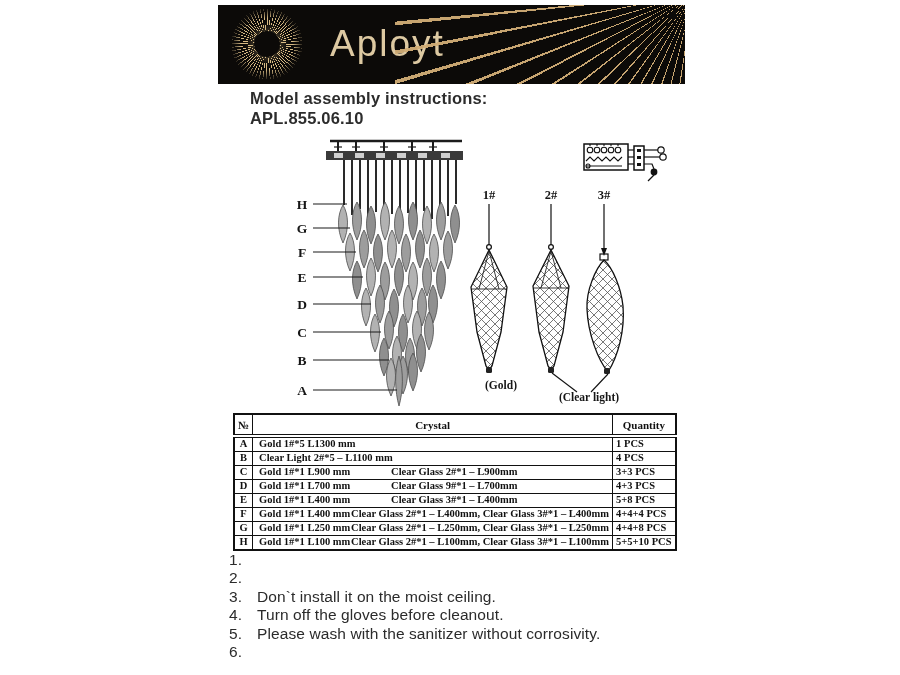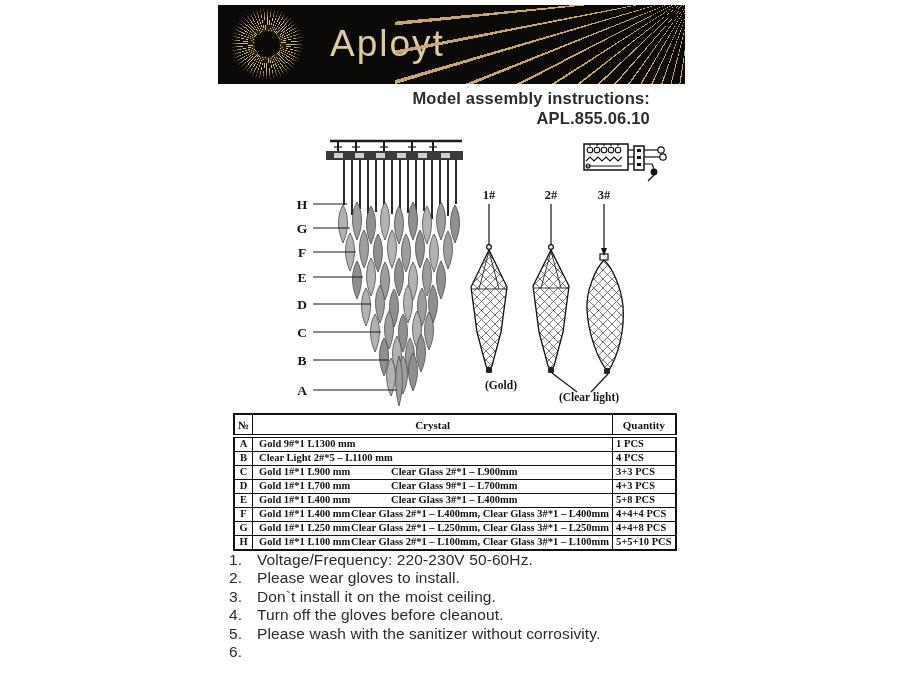--- a/index.html
+++ b/index.html
@@ -14,21 +14,21 @@
          background:radial-gradient(circle,rgba(12,10,8,0) 0 52%,#0c0a08 74%);}
   .burst::after{content:"";position:absolute;inset:22px;border-radius:50%;background:#0c0a08;
          box-shadow:0 0 9px 3px rgba(226,196,140,.28);}
   .brand{position:absolute;left:112px;top:18px;font-size:37px;font-weight:300;color:#ddc9a2;
          letter-spacing:2px;}
   .rays{position:absolute;right:0;top:0;width:290px;height:79px;
          background:repeating-conic-gradient(from 183deg at 103% -14%,
            rgba(209,173,118,.95) 0 0.7deg, rgba(0,0,0,0) 0.7deg 5.4deg);}
 
   
-  .title{position:absolute;left:250px;top:89px;width:400px;text-align:right;
+  .title{position:absolute;left:250px;top:89px;width:400px;text-align:left;
          font-size:16.5px;line-height:19.5px;font-weight:600;color:#2c2c2c;letter-spacing:.2px;}
 
   
   svg{position:absolute;}
   .chandelier{left:285px;top:133px;}
   .crystals{left:455px;top:183px;}
   .wiring{left:578px;top:138px;}
   .serif-label{font-family:"Liberation Serif",serif;font-weight:bold;fill:#161616;}
   .leaves use{stroke:#4d4d4d;stroke-width:.8;}
   .leaves use:nth-child(3n){fill:#8f8f8f;}
@@ -289,21 +289,21 @@
     <thead>
       <tr>
         <th class="no">№</th>
         <th>Crystal</th>
         <th class="qty">Quantity</th>
       </tr>
     </thead>
     <tbody>
       <tr>
         <td class="no">A</td>
-        <td class="crystal"><span class="cl">Gold 9#*1 L1300 mm</span><span class="cr"></span></td>
+        <td class="crystal"><span class="cl">Gold 1#*5 L1300 mm</span><span class="cr"></span></td>
         <td class="qty">1 PCS</td>
       </tr>
       <tr>
         <td class="no">B</td>
         <td class="crystal"><span class="cl">Clear Light 2#*5 – L1100 mm</span><span class="cr"></span></td>
         <td class="qty">4 PCS</td>
       </tr>
       <tr class="g2">
         <td class="no">C</td>
         <td class="crystal"><span class="cl">Gold 1#*1 L900 mm</span><span class="cr">Clear Glass 2#*1 – L900mm</span></td>
@@ -333,25 +333,23 @@
         <td class="no">H</td>
         <td class="crystal"><span class="cl">Gold 1#*1 L100 mm</span><span class="cr">Clear Glass 2#*1 – L100mm, Clear Glass 3#*1 – L100mm</span></td>
         <td class="qty">5+5+10 PCS</td>
       </tr>
     </tbody>
   </table>
 
   <ol class="instructions">
     <li>
         <span class="num">1.</span>
-        <span>Voltage/Frequency: 220-230V 50-60Hz.</span>
       </li>
     <li>
         <span class="num">2.</span>
-        <span>Please wear gloves to install.</span>
       </li>
     <li>
         <span class="num">3.</span>
         <span>Don`t install it on the moist ceiling.</span>
       </li>
     <li>
         <span class="num">4.</span>
         <span>Turn off the gloves before cleanout.</span>
       </li>
     <li>

